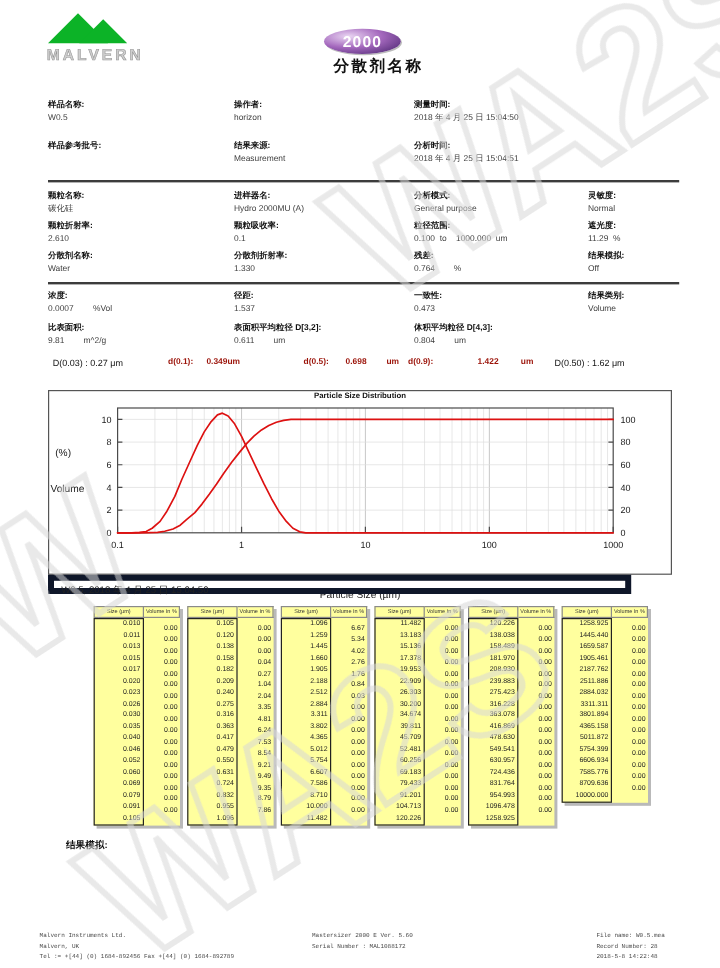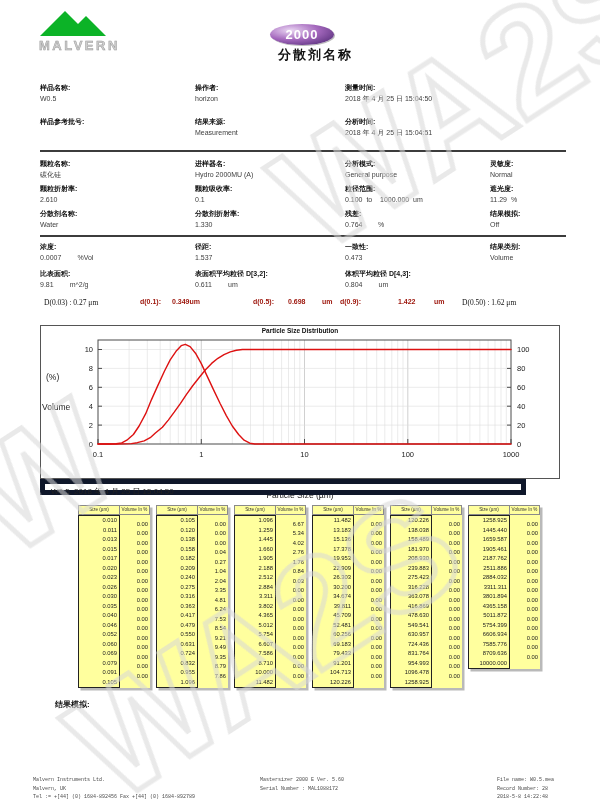--- a/index.html
+++ b/index.html
@@ -22,21 +22,21 @@
   #sample-grid .cell{height:34px;}
   #spec-grid .cell{height:25px;}
   #result-grid .cell{height:27px;}
   .lbl{font-size:7px;font-weight:bold;color:#111;line-height:11px;white-space:pre;}
   .val{font-size:7px;color:#3d3d3d;line-height:11px;white-space:pre;}
   .unit{margin-left:16px;}
   .rule{position:absolute;left:40px;width:526px;height:2px;background:#3c3c3c;}
   
   .dline{position:absolute;left:0;top:298px;width:600px;height:12px;}
   .dline span{position:absolute;white-space:pre;}
-  .dblack{font-family:Liberation Serif, serif;font-size:7.5px;color:#111;}
+  .dblack{font-family:Liberation Sans, sans-serif;font-size:7.5px;color:#111;}
   .dred{font-size:7px;font-weight:bold;color:#9b1208;}
   
   .chart-frame{position:absolute;left:40px;top:325px;width:518px;height:152px;border:1px solid #555;background:#fff;}
   .chart-title{position:absolute;left:0;top:1px;width:100%;text-align:center;font-size:6.5px;font-weight:bold;color:#111;}
   .ylab1{position:absolute;left:5px;top:46px;font-size:8.5px;color:#222;}
   .ylab2{position:absolute;left:1px;top:76px;font-size:8.5px;color:#222;}
   .xlab{position:absolute;left:0;top:135px;width:100%;text-align:center;font-size:8.5px;color:#222;margin-top:29px;}
   .legend-box{position:absolute;left:40px;top:479px;width:486px;height:16px;border:5px solid #0f172a;
               font-size:8px;color:#222;line-height:16px;padding-left:6px;box-sizing:border-box;}
   

